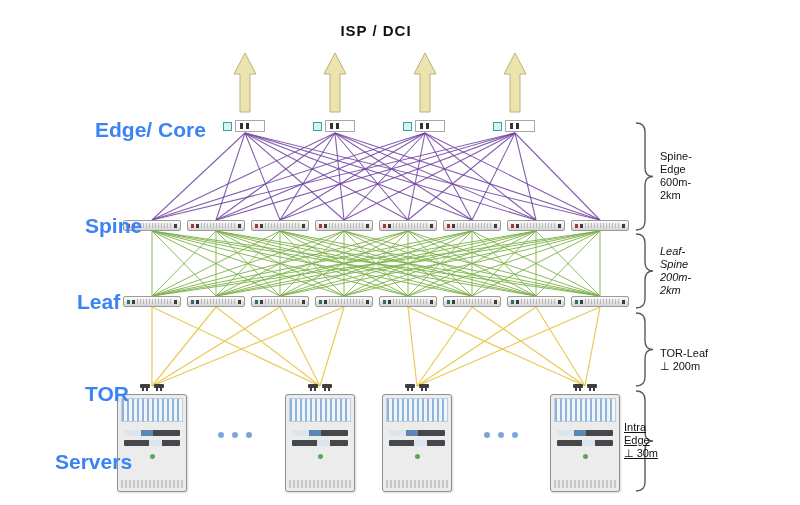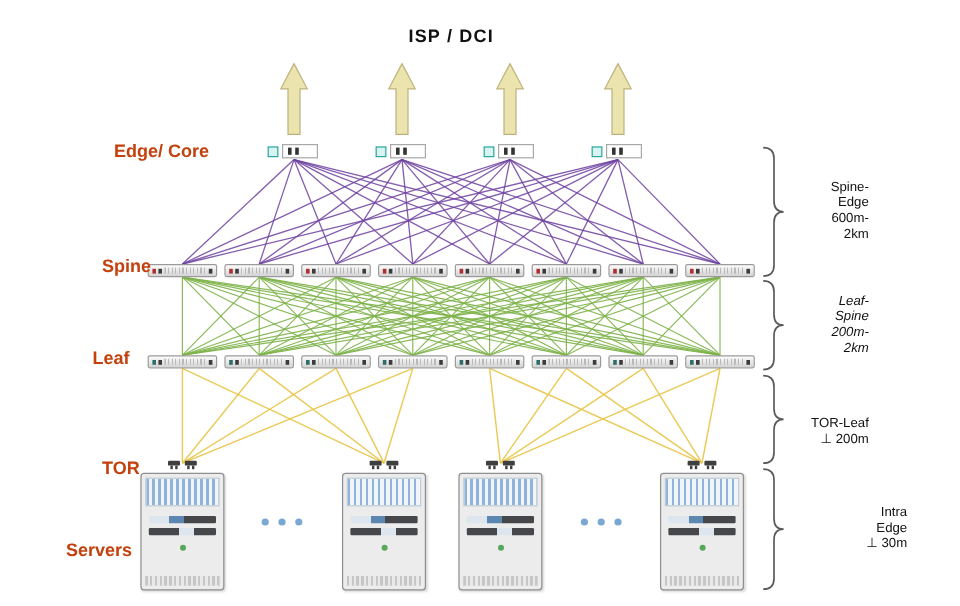--- a/index.html
+++ b/index.html
@@ -1,20 +1,20 @@
 <!DOCTYPE html>
 <html><head>
 <meta charset="utf-8">
 <style>
   *{margin:0;padding:0;box-sizing:border-box}
   html,body{width:800px;height:505px;background:#fff;font-family:"Liberation Sans",sans-serif;overflow:hidden}
   .canvas{position:absolute;left:0;top:0;width:800px;height:472px;background:#fff}
   #wires{position:absolute;left:0;top:0;z-index:1}
   .title{position:absolute;left:0;top:22px;width:752px;text-align:center;font-size:15px;font-weight:bold;letter-spacing:1px;color:#111;z-index:3}
-  .llabel{position:absolute;font-size:15px;font-weight:bold;color:#c2410c;z-index:3}
+  .llabel{position:absolute;font-size:21px;font-weight:bold;color:#3b82f6;z-index:3}
   .lbl-edge{left:95px;top:118px}
   .lbl-spine{left:85px;top:214px}
   .lbl-leaf{left:77px;top:290px}
   .lbl-tor{left:85px;top:382px}
   .lbl-servers{left:55px;top:450px}
   #devices div,#devices span{z-index:2}
   .edge-dev{position:absolute;height:14px;display:flex;align-items:center;gap:3px;z-index:2}
   .cyan-sq{width:9px;height:9px;border:1px solid #2ba8a0;background:#d9f3f1}
   .edge-box{height:12px;width:30px;border:1px solid #a8a8a8;background:#fff;display:flex;align-items:center;gap:3px;padding:0 4px}
   .edge-chip{width:3px;height:6px;background:#333}
@@ -29,21 +29,21 @@
   .tormini::before{content:"";position:absolute;top:0;left:0;right:0;height:4px;background:#3f3f3f;border-radius:1px}
   .tormini::after{content:"";position:absolute;bottom:0;left:2px;width:2px;height:3px;background:#3f3f3f;box-shadow:4px 0 0 #3f3f3f}
   .rack{position:absolute;width:70px;height:98px;border:1px solid #8f8f8f;border-radius:3px;background:#ececec;display:flex;flex-direction:column;padding:3px;box-shadow:1px 1px 2px rgba(0,0,0,.15);z-index:2}
   .rack-stripes{height:24px;border:1px solid #c0ccd8;background:repeating-linear-gradient(90deg,#8fb3d9 0 2px,#f0f5fa 2px 5px);margin-bottom:6px}
   .rack-slot{height:6px;margin:2px 3px;border-radius:1px;background:linear-gradient(90deg,#dde5ee 0 30%,#5b87b0 30% 52%,#46474a 52% 100%)}
   .rack-slot.s2{background:linear-gradient(90deg,#46474a 0 45%,#dde5ee 45% 68%,#46474a 68% 100%)}
   .rack-dot{width:5px;height:5px;border-radius:50%;background:#57a85a;align-self:center;margin-top:6px}
   .rack-ribs{margin-top:auto;height:8px;background:repeating-linear-gradient(90deg,#c6c6c6 0 2px,#e9e9e9 2px 4px)}
   .dots{position:absolute;display:flex;gap:8px;z-index:2}
   .dots span{width:6px;height:6px;border-radius:50%;background:#7aa7d4}
-  .anno{position:absolute;width:64px;text-align:right;font-size:11px;line-height:13px;color:#111;z-index:3}
+  .anno{position:absolute;width:64px;text-align:left;font-size:11px;line-height:13px;color:#111;z-index:3}
 </style>
 </head>
 <body>
 
 <div class="canvas">
   <svg id="wires" width="800" height="505">
       <path d="M 240 112 L 240 74 L 234 74 L 245 53 L 256 74 L 250 74 L 250 112 Z" fill="#ece4ae" stroke="#bdb27a" stroke-width="1"></path>
       <path d="M 330 112 L 330 74 L 324 74 L 335 53 L 346 74 L 340 74 L 340 112 Z" fill="#ece4ae" stroke="#bdb27a" stroke-width="1"></path>
       <path d="M 420 112 L 420 74 L 414 74 L 425 53 L 436 74 L 430 74 L 430 112 Z" fill="#ece4ae" stroke="#bdb27a" stroke-width="1"></path>
       <path d="M 510 112 L 510 74 L 504 74 L 515 53 L 526 74 L 520 74 L 520 112 Z" fill="#ece4ae" stroke="#bdb27a" stroke-width="1"></path>
@@ -360,19 +360,19 @@
       <div class="anno" style="left: 660px; top: 245px; font-style: italic;">
         <div>Leaf-</div>
         <div>Spine</div>
         <div>200m-</div>
         <div>2km</div>
       </div>
       <div class="anno" style="left: 660px; top: 347px;">
         <div>TOR-Leaf</div>
         <div>⊥ 200m</div>
       </div>
-      <div class="anno" style="left: 692px; top: 421px;">
+      <div class="anno" style="left: 624px; top: 421px; text-decoration: underline;">
         <div>Intra</div>
         <div>Edge</div>
         <div>⊥ 30m</div>
       </div>
     </div>
 </div>
 
 </body></html>

